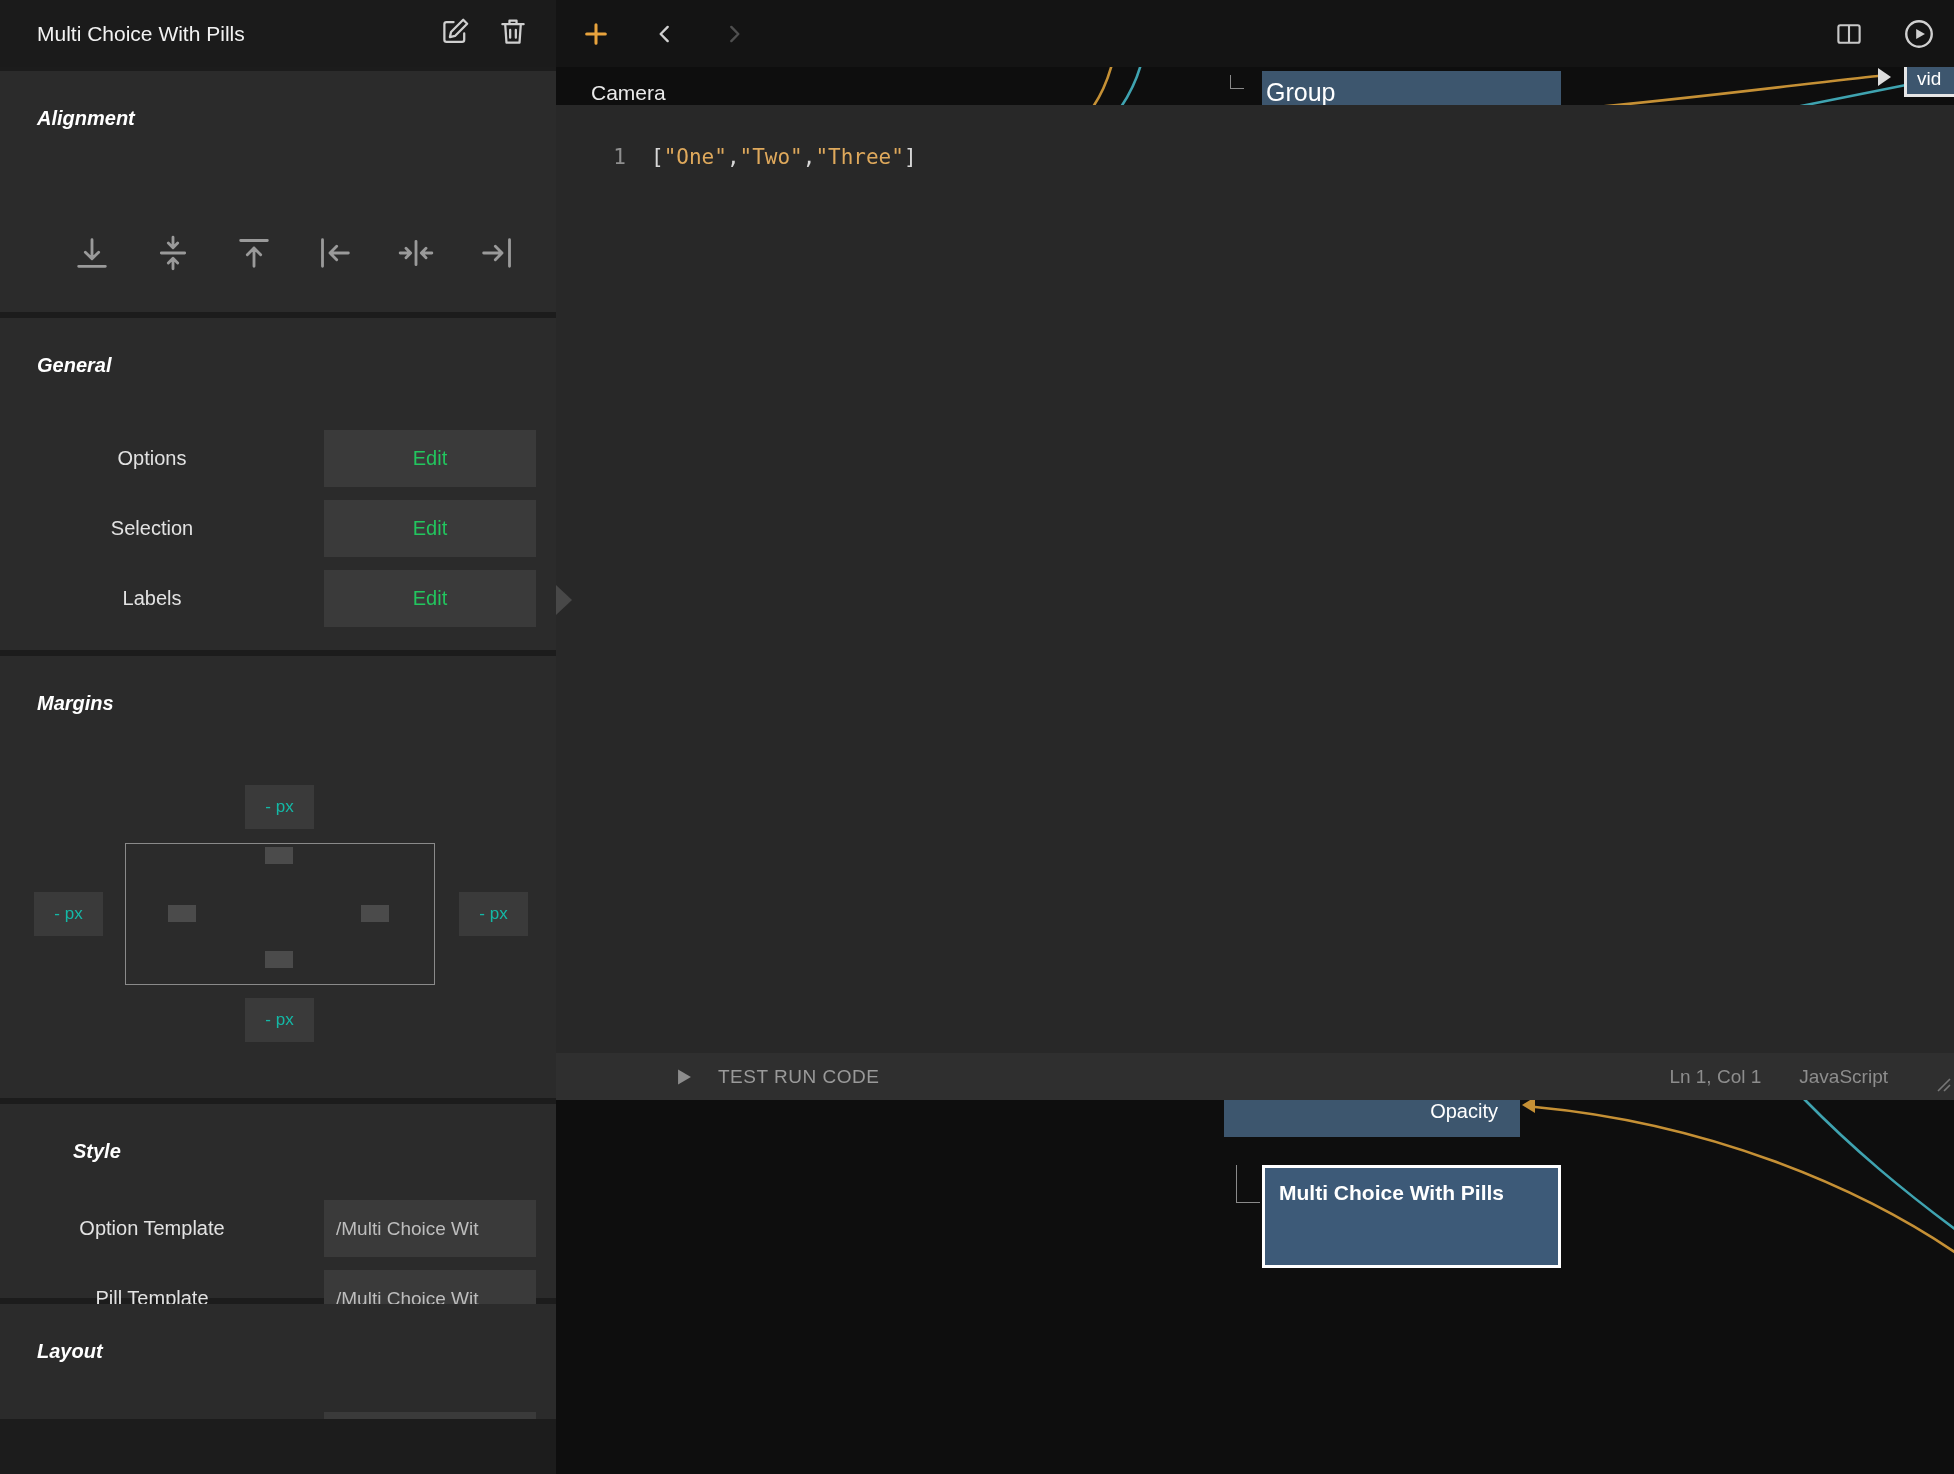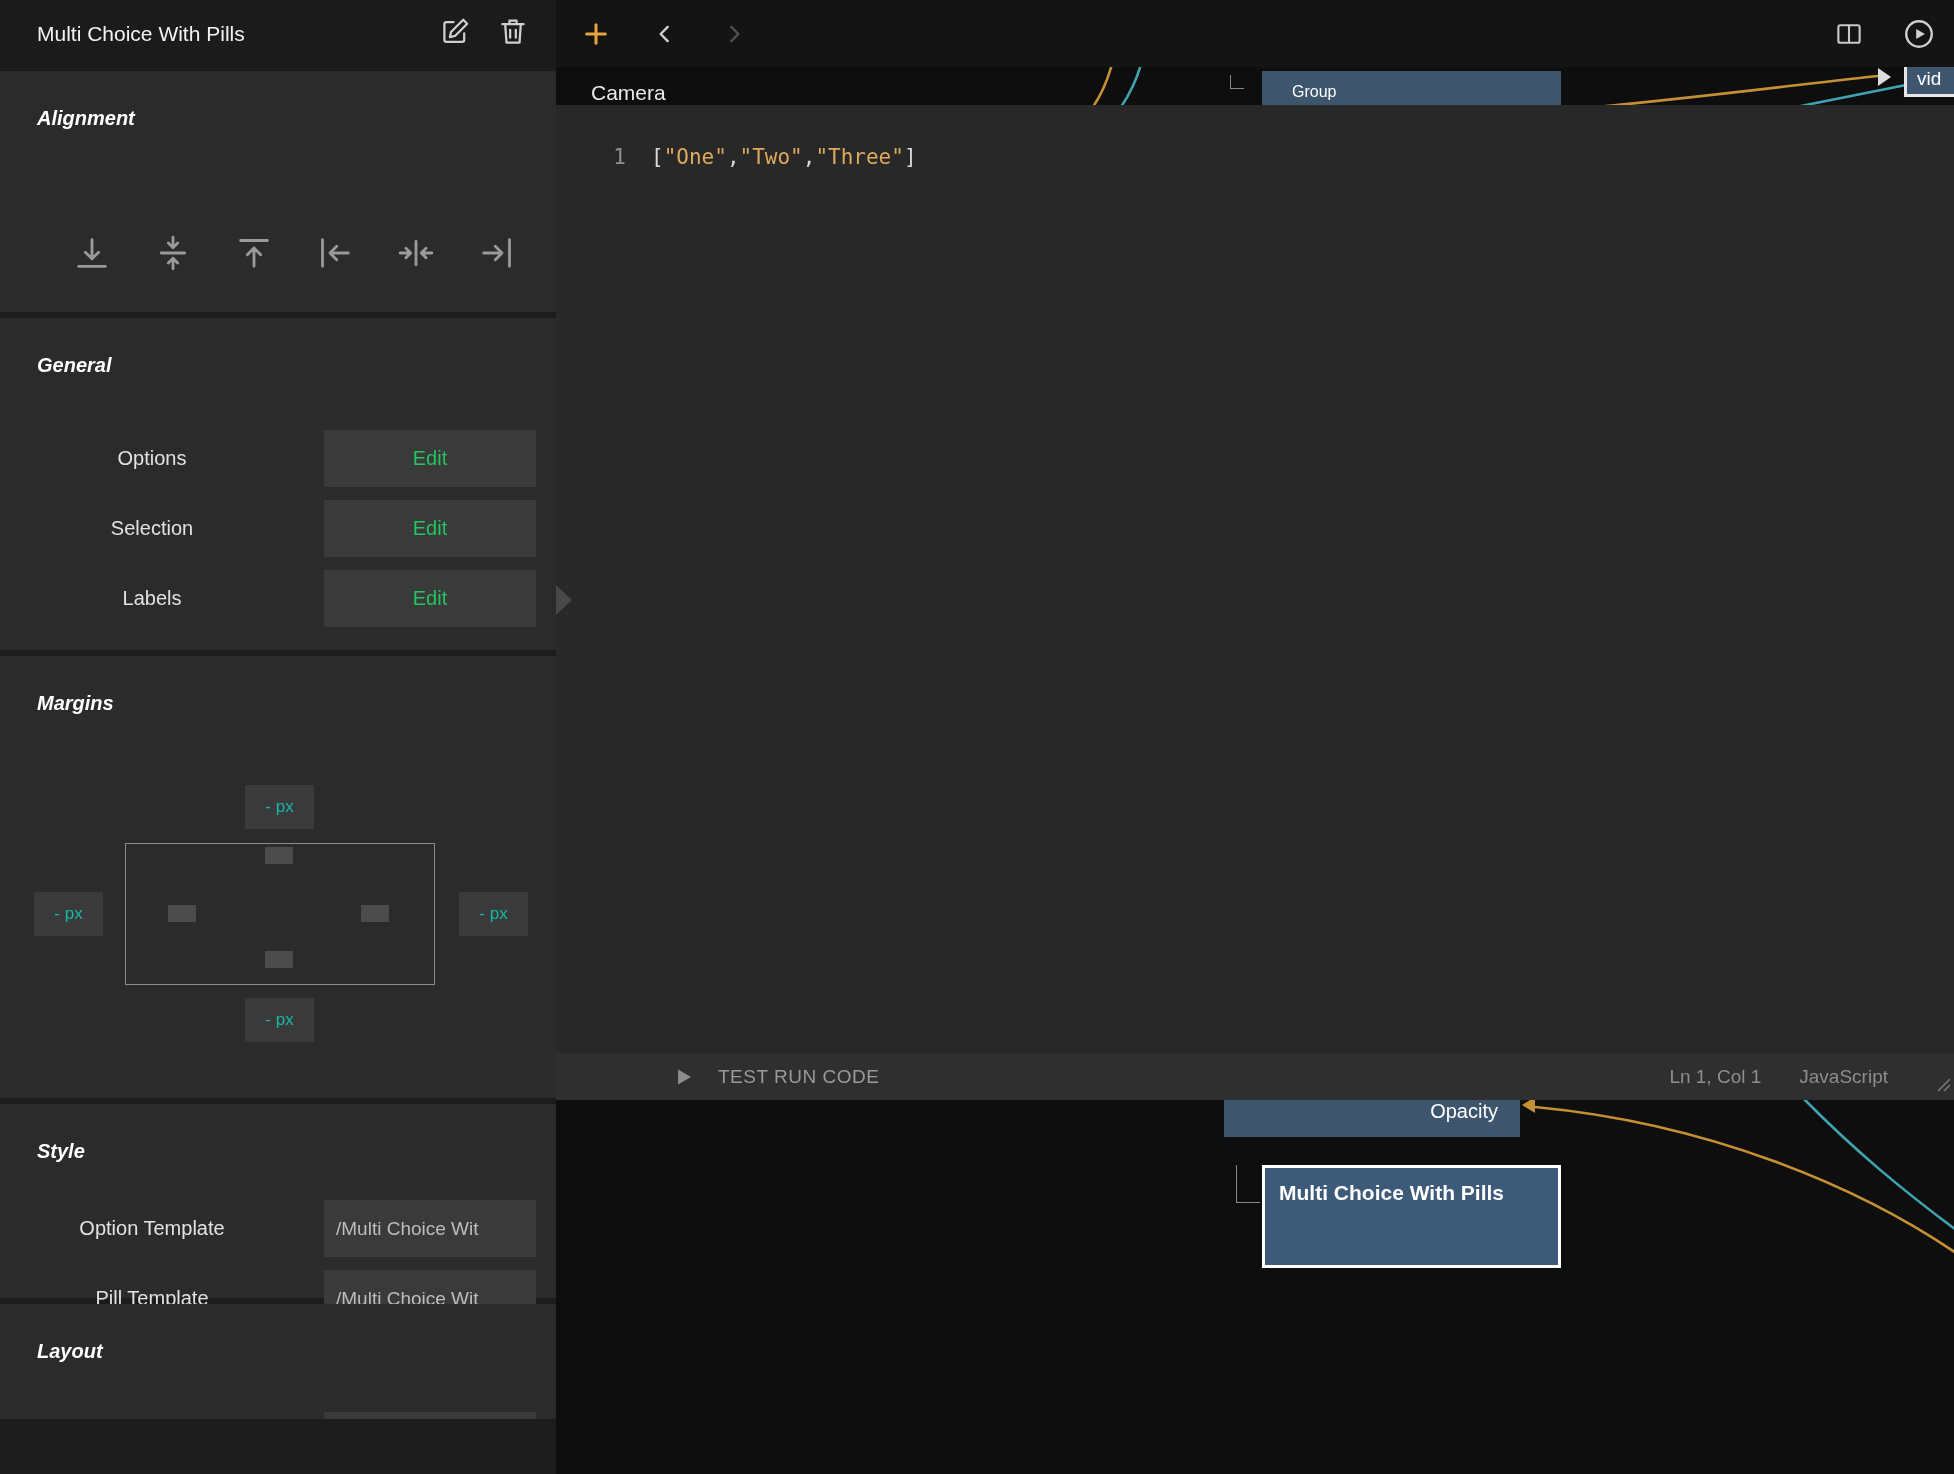--- a/index.html
+++ b/index.html
@@ -41,21 +41,21 @@
   .px-left   { left:34px;  top:236px; }
   .px-right  { left:459px; top:236px; }
   .px-bottom { left:245px; top:342px; }
   .margin-box { position:absolute; left:125px; top:187px; width:310px; height:142px; border:1px solid #8a8a8a; }
   .margin-handle { position:absolute; width:28px; height:17px; background:#4b4b4b; }
   .mh-top    { left:265px; top:191px; }
   .mh-left   { left:168px; top:249px; }
   .mh-right  { left:361px; top:249px; }
   .mh-bottom { left:265px; top:295px; }
 
-  .sec-style { height:194px; }
+  .sec-style { height:194px;padding-left:36px; }
   .sec-style .rows { top:96px; }
 
   .sec-layout { height:115px; }
   .layout-field-sliver { position:absolute; left:324px; bottom:0; width:212px; height:7px; background:#3a3a3a; }
 
   .sidebar-notch { position:absolute; left:556px; top:585px; width:0; height:0; z-index:6;
                    border-top:15px solid transparent; border-bottom:15px solid transparent;
                    border-left:16px solid #484848; }
 
   
@@ -67,21 +67,21 @@
   .tb-plus { margin-left:18px; }
   .tb-back { margin-left:25px; }
   .tb-fwd  { margin-left:25px; }
   .tb-right { margin-left:auto; display:flex; gap:26px; margin-right:13px; }
 
   
   .canvas { position:absolute; top:67px; left:0; right:0; bottom:0; z-index:1; overflow:hidden; background:#0e0e0e; }
   .curves { position:absolute; left:0; top:0; }
   .camera-label { position:absolute; left:35px; top:14px; color:#eaeaea; font-size:21px; cursor:pointer; }
   .group-node { position:absolute; left:706px; top:4px; width:299px; height:44px; background:#3d566e;
-                color:#fff; font-size:16px; line-height:42px; padding-left:30px; cursor:pointer; }
+                color:#fff; font-size:25px; line-height:42px; padding-left:4px; cursor:pointer; }
   .bracket { position:absolute; border-left:1.5px solid #8a8a8a; border-bottom:1.5px solid #8a8a8a; }
   .bracket-top { left:674px; top:8px; width:14px; height:14px; }
   .bracket-bottom { left:680px; top:1098px; width:24px; height:38px; }
   .vid-node { position:absolute; left:1348px; top:-12px; width:62px; height:42px; background:#3d566e;
               border:3px solid #e6e6e6; color:#fff; font-size:19px; padding:10px 0 0 10px; cursor:pointer; }
   .arrow-right-white { position:absolute; left:1322px; top:1px; width:0; height:0;
                        border-top:9px solid transparent; border-bottom:9px solid transparent;
                        border-left:13px solid #ddd; }
   .opacity-node { position:absolute; left:668px; top:1020px; width:296px; height:50px; background:#3d566e; cursor:pointer; }
   .opacity-label { position:absolute; right:22px; top:13px; color:#fff; font-size:20px; }

